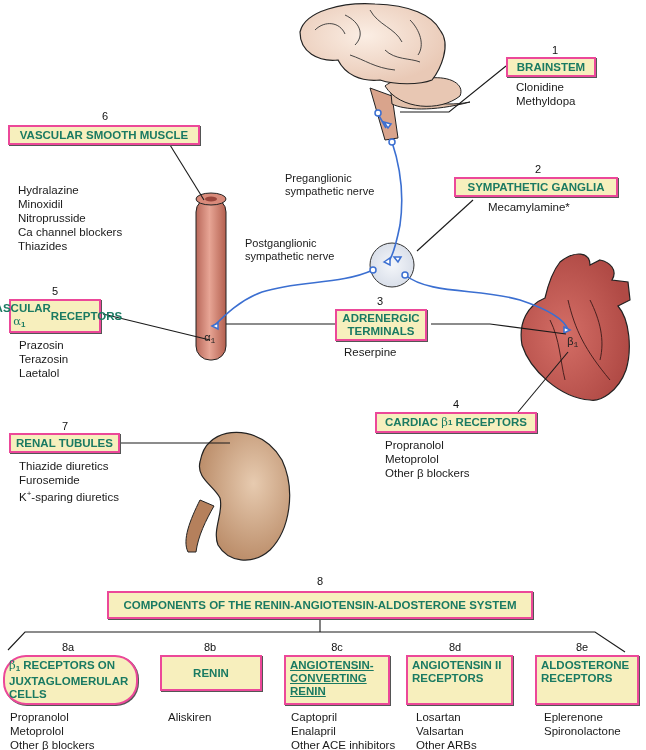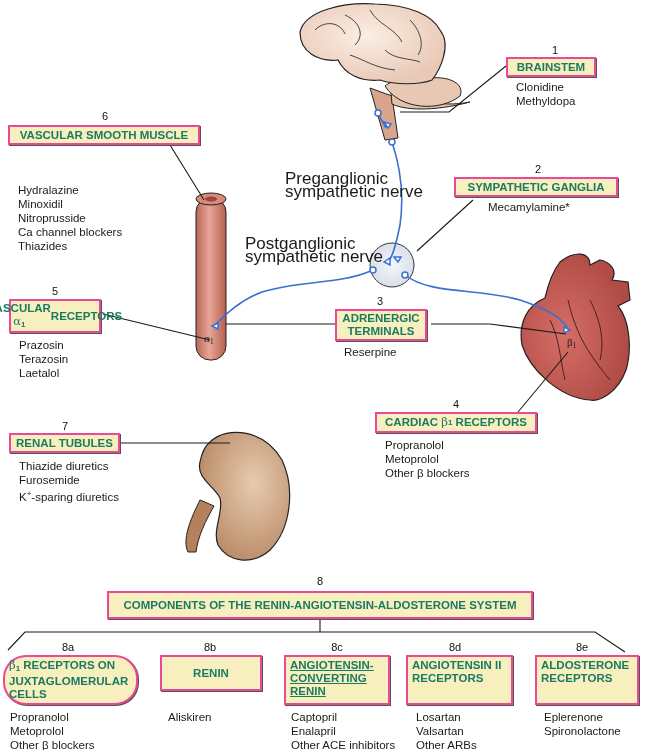--- a/index.html
+++ b/index.html
@@ -8,22 +8,22 @@
   #art { position:absolute; left:0; top:0; width:646px; height:750px; }
   .num { position:absolute; font-size:11px; text-align:center; color:#111; }
   .box { position:absolute; background:#f7efbd; border:2px solid #ec4899;
          box-shadow:1px 1px 0 #555; color:#1a7a62; font-weight:bold;
          font-size:11.5px; line-height:13px; display:flex; align-items:center;
          justify-content:center; text-align:center; box-sizing:border-box;
          padding:2px 4px; }
   .box.left { justify-content:flex-start; text-align:left; }
   .drugs { position:absolute; font-size:11.5px; line-height:14px; color:#1a1a1a; }
   .drugs div { white-space:nowrap; }
-  .nerve-lbl { position:absolute; font-size:17px; line-height:13px; color:#1a1a1a; }
-  .greek { position:absolute; font-size:11px; color:#222; font-family:Liberation Serif, serif;text-align:right; }
+  .nerve-lbl { position:absolute; font-size:11px; line-height:13px; color:#1a1a1a; }
+  .greek { position:absolute; font-size:11px; color:#222; font-family:Liberation Mono, monospace;text-align:right; }
   sub { font-size:8px; vertical-align:-2px; }
   sup { font-size:8px; }
 </style>
 </head>
 <body>
 
 <svg id="art" viewBox="0 0 646 750">
   <defs>
     <radialGradient id="gBrain" cx="45%" cy="40%" r="60%">
       <stop offset="0" stop-color="#fbeee4"></stop>

